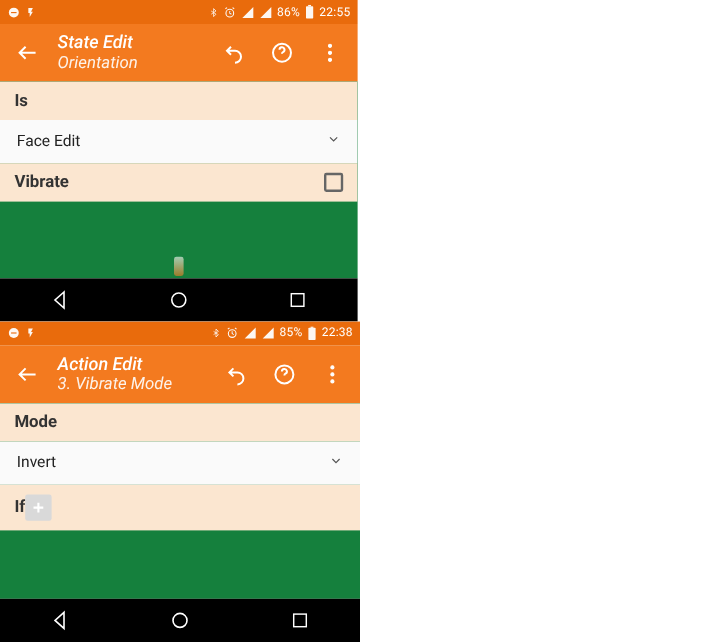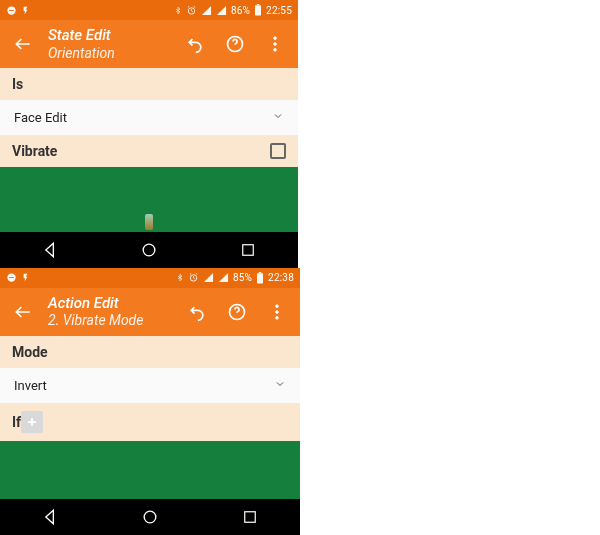--- a/index.html
+++ b/index.html
@@ -231,21 +231,21 @@
     </div>
 
     <div class="actionbar">
       <div class="ab-btn">
         <svg width="20" height="20" viewBox="0 0 24 24">
             <path d="M20 12H4m6-6l-6 6 6 6" stroke-width="2"></path>
           </svg>
       </div>
       <div class="titles">
         <span class="ab-title">Action Edit</span>
-        <span class="ab-sub">2. Vibrate Mode</span>
+        <span class="ab-sub">3. Vibrate Mode</span>
       </div>
       <div class="ab-spacer"></div>
       <div class="ab-btn">
         <svg width="20" height="20" viewBox="0 0 24 24">
             <path d="M9 14l-4-4 4-4M5 10h8a6 6 0 0 1 0 12" stroke-width="2"></path>
           </svg>
       </div>
       <div class="ab-btn">
         <svg width="20" height="20" viewBox="0 0 24 24">
             <circle cx="12" cy="12" r="9" stroke-width="2"></circle>

